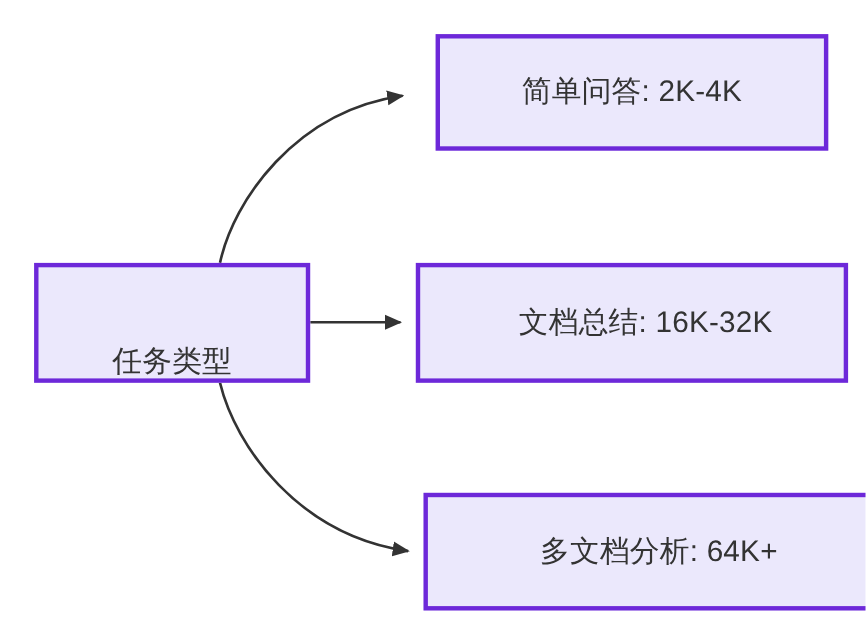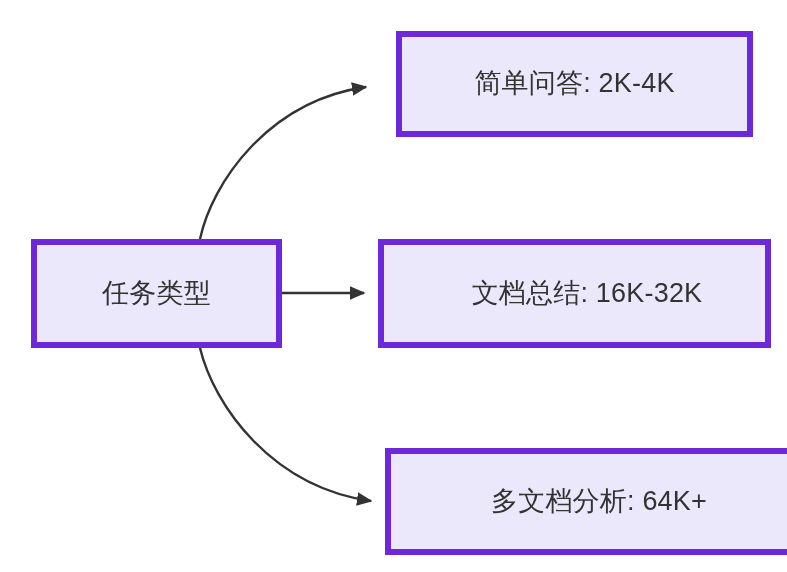--- a/index.html
+++ b/index.html
@@ -19,39 +19,40 @@
     position: absolute;
     left: 0;
     top: 0;
     width: 787px;
     height: 572px;
   }
   .node {
     position: absolute;
     box-sizing: border-box;
     background: #ebe8fc;
-    border: 6px solid #6d28d9;
+    border: 4px solid #6d28d9;
     display: flex;
     align-items: center;
     justify-content: center;
   }
   .node-label {
     color: #333333;
     font-size: 27px;
     line-height: 1.15;
     letter-spacing: 0.2px;
     white-space: nowrap;
     text-align: center;
   }
   
   #node-root {
     left: 31px;
     top: 239px;
     width: 251px;
     height: 109px;
+    align-items: flex-end;
   }
   
   #node-simple-qa {
     left: 396px;
     top: 31px;
     width: 357px;
     height: 106px;
   }
   #node-doc-summary {
     left: 378px;

